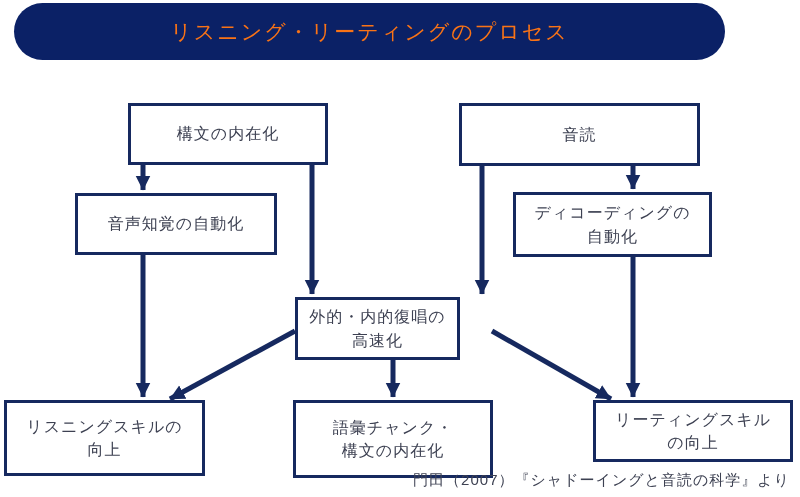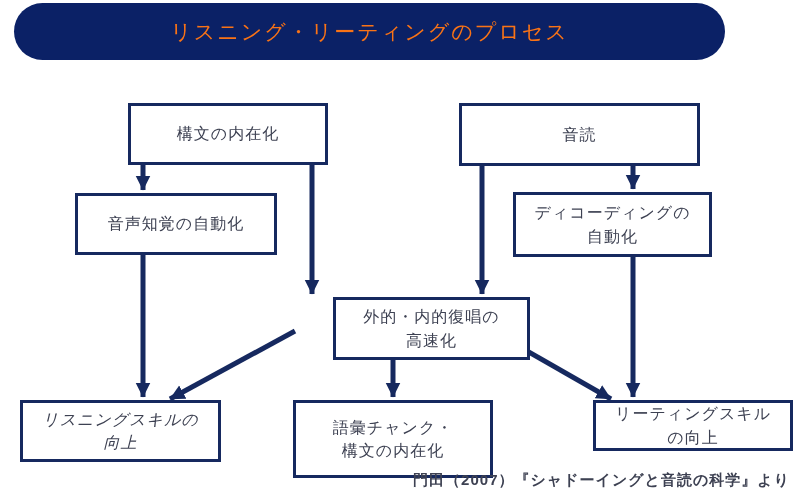--- a/index.html
+++ b/index.html
@@ -47,32 +47,31 @@
     white-space: pre-line;
     font-size: 16px;
     line-height: 1.45;
     letter-spacing: 1px;
     z-index: 2;
   }
   #b1 { left: 128px; top: 103px; width: 200px; height: 62px; }
   #b2 { left: 459px; top: 103px; width: 241px; height: 63px; }
   #b3 { left: 75px;  top: 193px; width: 202px; height: 62px; }
   #b4 { left: 513px; top: 192px; width: 199px; height: 65px; }
-  #b5 { left: 295px; top: 297px; width: 197px; height: 63px; margin-left: 38px; }
-  #b6 { left: 20px;   top: 400px; width: 201px; height: 62px; font-style: italic; }
+  #b5 { left: 295px; top: 297px; width: 165px; height: 63px; }
+  #b6 { left: 4px;   top: 400px; width: 201px; height: 76px; }
   #b7 { left: 293px; top: 400px; width: 200px; height: 78px; }
-  #b8 { left: 593px; top: 400px; width: 200px; height: 51px; }
+  #b8 { left: 593px; top: 400px; width: 200px; height: 62px; }
   .caption {
     position: absolute;
     right: 10px; top: 471px;
     font-size: 15px;
     color: var(--ink);
     letter-spacing: 1px;
     z-index: 2;
-    font-weight: bold;
   }
 </style>
 </head>
 <body>
 
 <div class="canvas">
 
   <div class="banner">
     <span>リスニング・リーティングのプロセス</span>
   </div>

